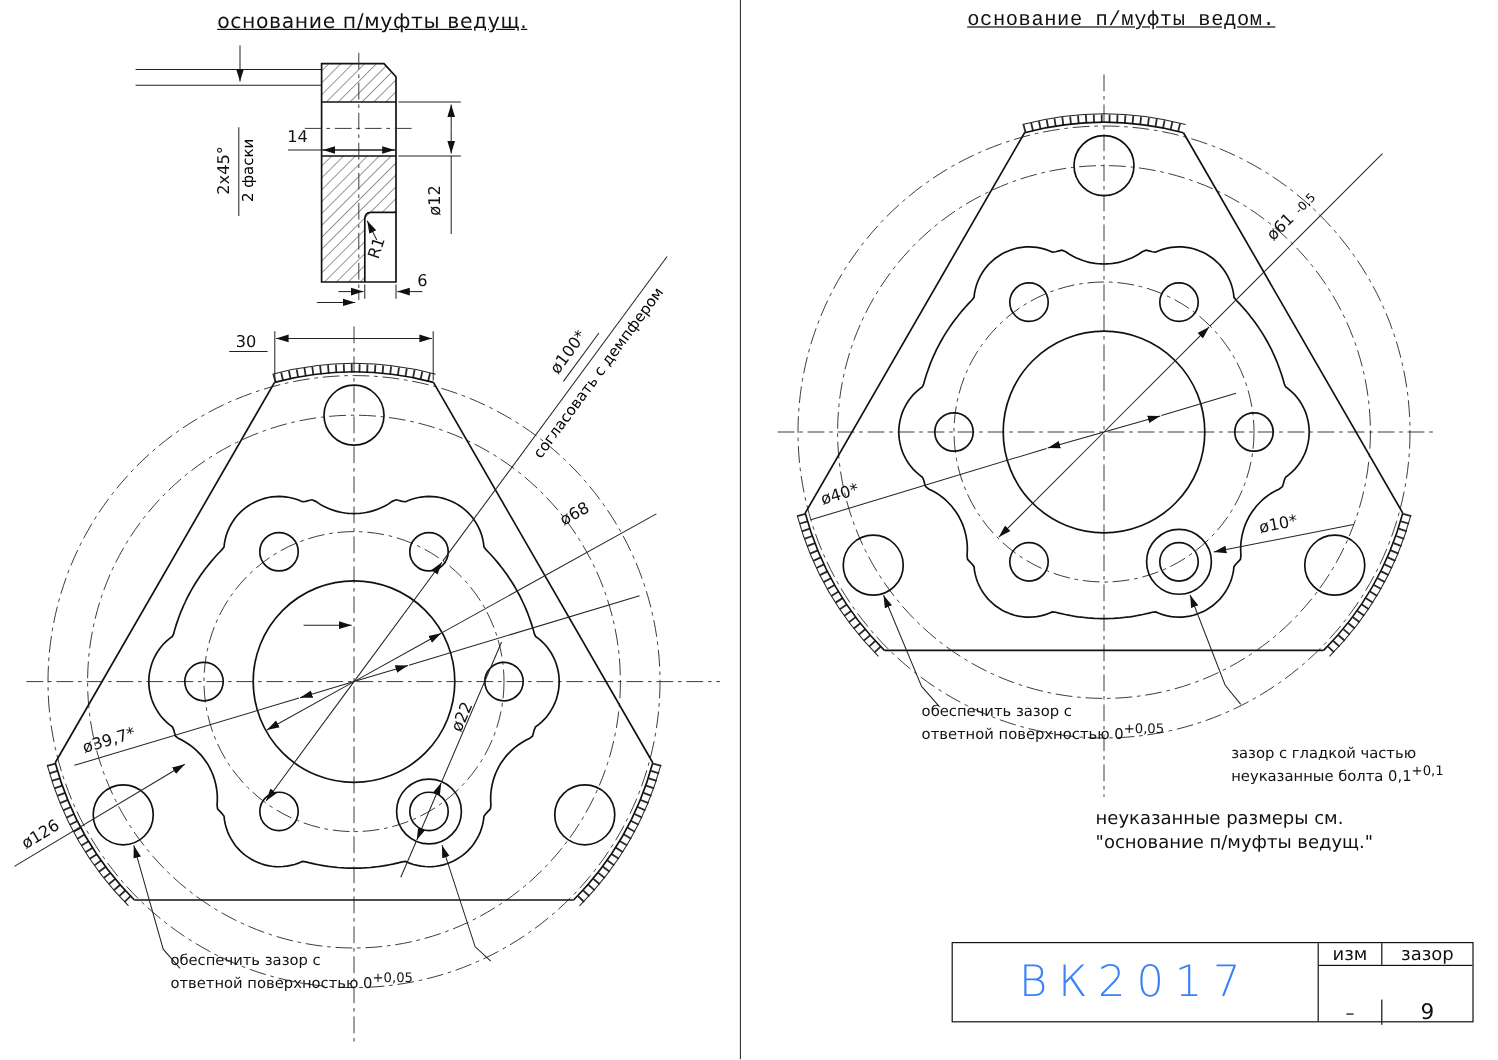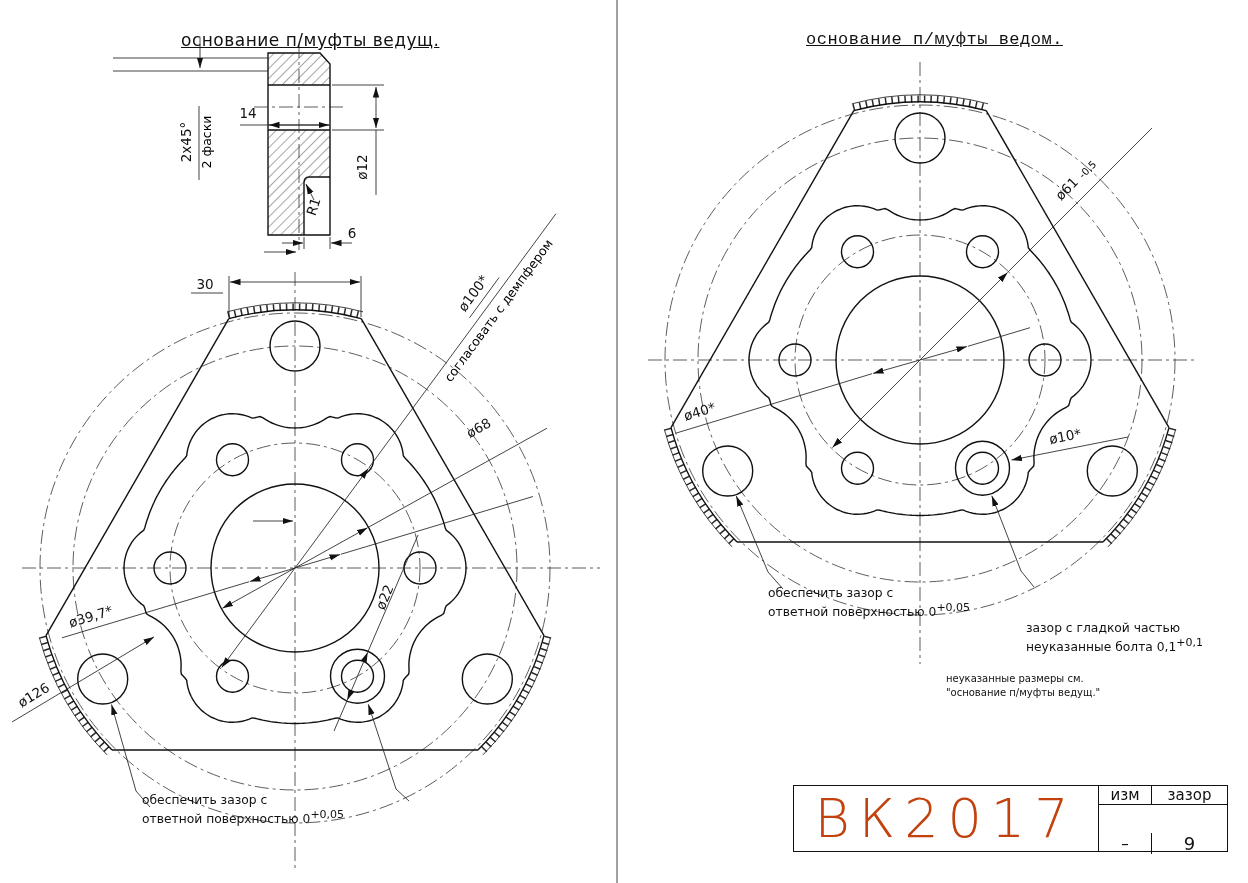--- a/index.html
+++ b/index.html
@@ -7,29 +7,29 @@
         font-family:"DejaVu Sans",sans-serif;color:#111;}
   svg{position:absolute;left:0;top:0;}
   .s  {stroke:#111;stroke-width:1.4;fill:none;}
   .t  {stroke:#222;stroke-width:0.85;fill:none;}
   .cl {stroke:#333;stroke-width:0.8;fill:none;stroke-dasharray:14 4 3 4;}
   .hz {stroke:#111;stroke-width:7;fill:none;stroke-dasharray:1.5 5;opacity:.9;}
   text.dim{font-family:"DejaVu Sans",sans-serif;font-size:13.5px;fill:#111;}
   text.dims{font-size:12.5px;}
   text.tol{font-size:10px;}
   .ov{position:absolute;white-space:nowrap;}
-  .vtitle{font-size:17px;letter-spacing:.5px;text-decoration:underline;margin-top:22px;}
+  .vtitle{font-size:17px;letter-spacing:.5px;text-decoration:underline;}
   .note{font-size:12.3px;line-height:1.22;}
   .note .u{}
   .note sup{font-size:11px;text-align:center;}
-  .refnote{font-size:10px;line-height:1.35;margin-left:33px;}
+  .refnote{font-size:15px;line-height:1.35;}
   .tb{position:absolute;left:793px;top:785px;width:435px;height:67px;
       border:1.8px solid #111;display:flex;box-sizing:border-box;}
   .tb .doc{width:304px;display:flex;align-items:center;justify-content:center;
-      font-size:54px;font-weight:300;letter-spacing:9px;color:#c2410c;border-right:1.4px solid #111;}
+      font-size:36px;font-weight:300;letter-spacing:9px;color:#3b82f6;border-right:1.4px solid #111;}
   .tb .cols{flex:1;display:flex;flex-direction:column;gap:28px;}
   .tb .row{flex:1;display:flex;}
   .tb .row:first-child{border-bottom:1.4px solid #111;}
   .tb .cell{flex:1;display:flex;align-items:center;justify-content:center;font-size:15px;}
   .tb .cell:first-child{border-right:1.4px solid #111;flex:0 0 52px;}
   .tb .big{font-size:18px;}
 </style>
 </head>
 <body>
 

